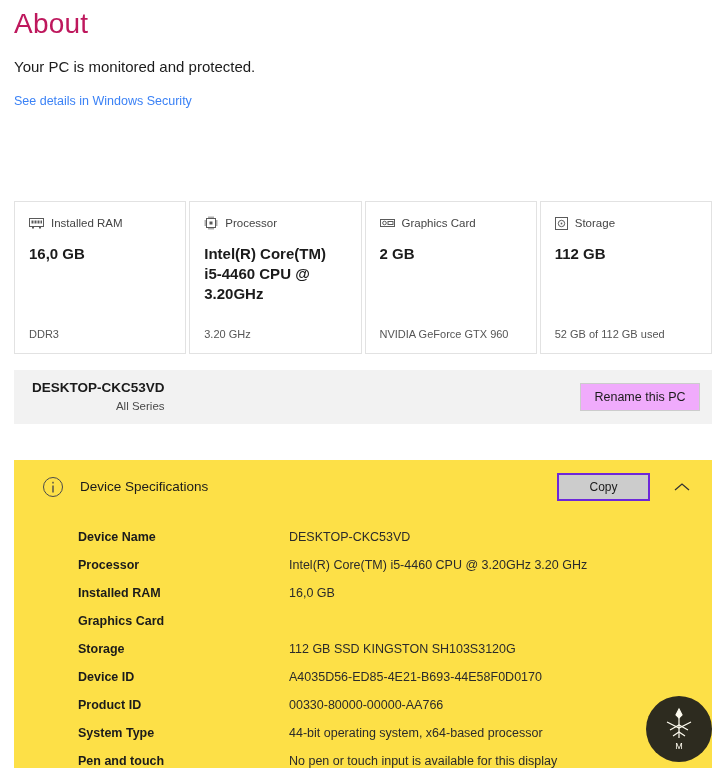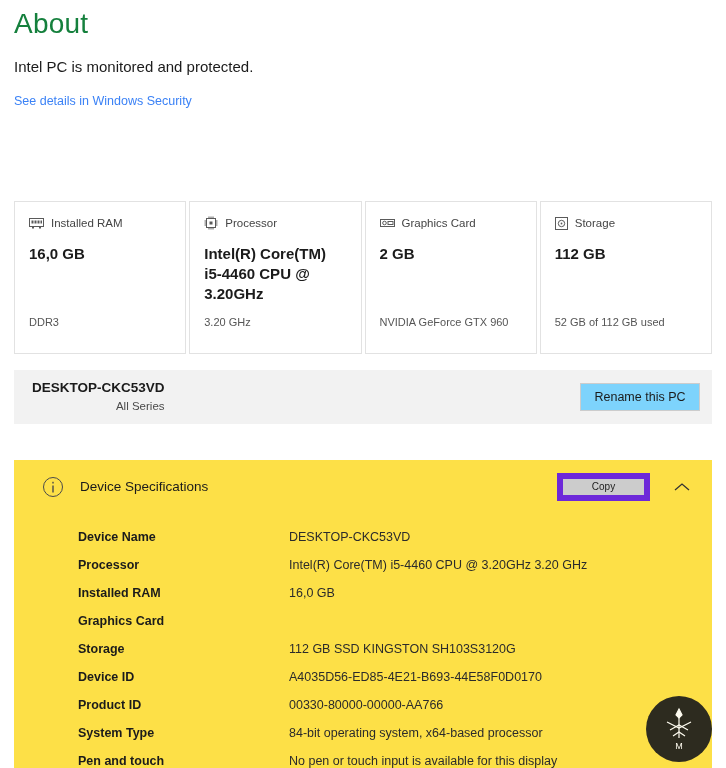--- a/index.html
+++ b/index.html
@@ -17,21 +17,21 @@
     position: relative;
     width: 726px;
     height: 768px;
     padding: 0 14px;
   }
   .page-title {
     font-size: 28px;
     font-weight: 400;
     margin: 8px 0 0 0;
     letter-spacing: 0.2px;
-    color: #15803d;
+    color: #be185d;
   }
   .subtitle {
     font-size: 15px;
     font-weight: 400;
     margin: 18px 0 0 0;
     color: #1b1b1b;
   }
   .link {
     display: inline-block;
     margin-top: 19px;
@@ -71,21 +71,21 @@
   .card-value {
     margin-top: 13px;
     font-size: 15px;
     font-weight: bold;
     color: #1b1b1b;
     line-height: 20px;
   }
   .card-foot {
     position: absolute;
     left: 14px;
-    bottom: 25px;
+    bottom: 13px;
     font-size: 11px;
     color: #555;
   }
   .ico {
     display: inline-block;
     color: #5a5a5a;
     line-height: 0;
   }
 
   
@@ -98,21 +98,21 @@
     background: #f2f2f2;
     display: flex;
     align-items: center;
     justify-content: space-between;
     padding: 0 12px 0 18px;
   }
   .pcbar-texts { line-height: 1.25; }
   .pc-name { font-size: 13.5px; font-weight: bold; color: #1b1b1b; }
   .pc-series { font-size: 11.5px; color: #4a4a4a; margin-top: 2px; text-align: right; }
   .btn {
-    background: #7dd3fc;
+    background: #f0abfc;
     border: 1px solid #cccccc;
     color: #1b1b1b;
     font-size: 12.5px;
     font-family: "Liberation Sans", sans-serif;
     height: 28px;
     min-width: 120px;
     padding: 0 12px;
     cursor: pointer;
   }
 
@@ -132,23 +132,23 @@
     padding: 0 12px 0 28px;
   }
   .devspec-title {
     font-size: 13.5px;
     color: #1b1b1b;
     margin-left: 16px;
     flex: 1;
   }
   .copy-btn {
     background: #cccccc;
-    border: 6px solid #6d28d9;
-    color: #1b1b1b;
-    font-size: 10px;
+    border: 2px solid #6d28d9;
+    color: #1b1b1b;
+    font-size: 12px;
     font-family: "Liberation Sans", sans-serif;
     height: 28px;
     width: 93px;
     cursor: pointer;
   }
   .chevron {
     width: 36px;
     height: 32px;
     display: flex;
     align-items: center;
@@ -190,21 +190,21 @@
     justify-content: center;
     opacity: 0.92;
   }
 </style>
 </head>
 <body>
 
 <div class="page">
 
   <h1 class="page-title">About</h1>
-  <div class="subtitle">Intel PC is monitored and protected.</div>
+  <div class="subtitle">Your PC is monitored and protected.</div>
   <a class="link">See details in Windows Security</a>
 
   <div class="cards">
 
     <div class="card">
       <div class="card-head">
         <span class="ico">
           <svg width="15" height="12" viewBox="0 0 15 12">
               <rect x="0.5" y="1.5" width="14" height="8" fill="none" stroke="#5a5a5a"></rect>
               <rect x="2.5" y="3.5" width="2" height="3" fill="#5a5a5a"></rect>
@@ -317,21 +317,21 @@
       <div class="spec-row">
         <div class="spec-key">Device ID</div>
         <div class="spec-val">A4035D56-ED85-4E21-B693-44E58F0D0170</div>
       </div>
       <div class="spec-row">
         <div class="spec-key">Product ID</div>
         <div class="spec-val">00330-80000-00000-AA766</div>
       </div>
       <div class="spec-row">
         <div class="spec-key">System Type</div>
-        <div class="spec-val">84-bit operating system, x64-based processor</div>
+        <div class="spec-val">44-bit operating system, x64-based processor</div>
       </div>
       <div class="spec-row">
         <div class="spec-key">Pen and touch</div>
         <div class="spec-val">No pen or touch input is available for this display</div>
       </div>
     </div>
   </div>
 
   <div class="watermark">
     <svg width="44" height="46" viewBox="0 0 44 46">

